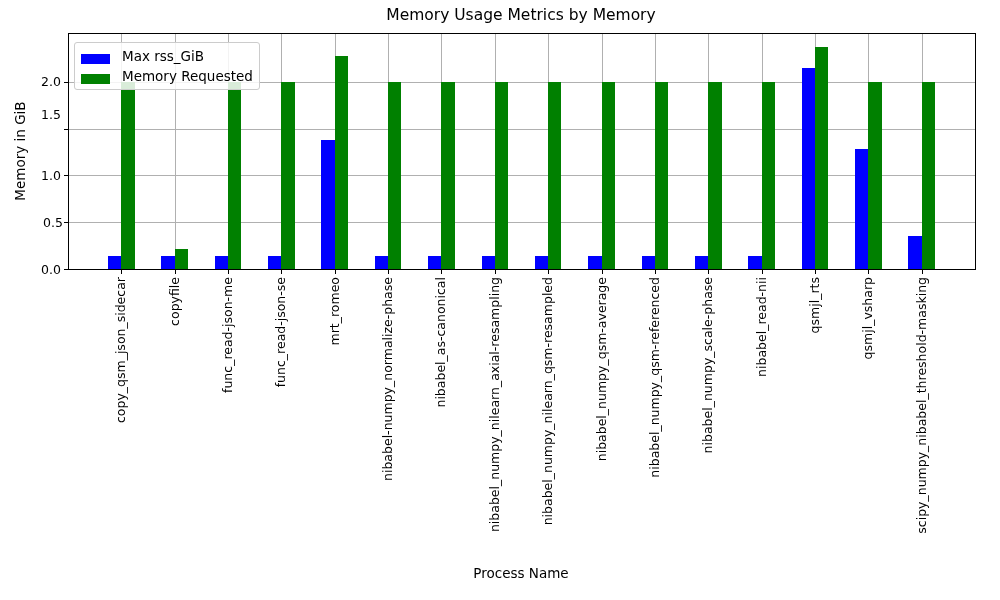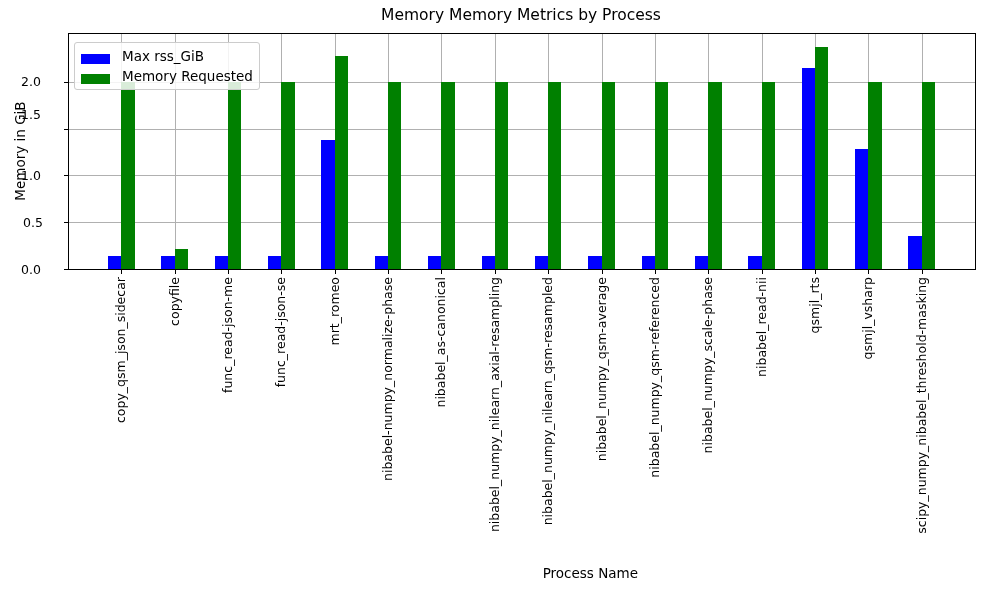--- a/index.html
+++ b/index.html
@@ -2,44 +2,44 @@
 <html><head>
 <meta charset="utf-8">
 <style>
   html,body{margin:0;padding:0;background:#fff;}
   body{width:1000px;height:600px;font-family:"DejaVu Sans",sans-serif;color:#000;overflow:hidden;}
   #figure{position:relative;width:1000px;height:600px;background:#fff;}
   #chart-title{position:absolute;left:221px;top:6px;width:600px;text-align:center;
     font-size:15.5px;color:#000;white-space:nowrap;}
   #y-axis-label{position:absolute;left:-80px;top:143px;width:200px;height:16px;line-height:16px;
     text-align:center;font-size:13.5px;transform:rotate(-90deg);white-space:nowrap;}
-  #x-axis-label{position:absolute;left:438px;top:564px;width:200px;height:18px;line-height:18px;
-    text-align:right;font-size:13.5px;white-space:nowrap;}
+  #x-axis-label{position:absolute;left:421px;top:564px;width:200px;height:18px;line-height:18px;
+    text-align:center;font-size:13.5px;white-space:nowrap;}
   #plot-area{position:absolute;left:68px;top:33px;width:907px;height:236px;}
   .spine{position:absolute;background:#000;}
   .hgrid{position:absolute;left:0;width:907px;height:1px;background:#b0b0b0;}
   .vgrid{position:absolute;top:0;width:1px;height:236px;background:#b0b0b0;}
   .bar{position:absolute;}
   .ytick-mark{position:absolute;width:4px;height:1px;background:#000;}
   .xtick-mark{position:absolute;width:1px;height:4px;background:#000;}
-  .ytick-label{position:absolute;width:40px;height:15px;line-height:15px;text-align:left;
+  .ytick-label{position:absolute;width:40px;height:15px;line-height:15px;text-align:right;
     font-size:12.5px;white-space:nowrap;}
   .xtick-label{position:absolute;width:300px;height:16px;line-height:16px;text-align:right;
     font-size:12.5px;white-space:nowrap;transform-origin:top right;transform:rotate(-90deg);}
   #legend{position:absolute;left:74px;top:42px;width:186px;height:48px;box-sizing:border-box;
     background:rgba(255,255,255,0.85);border:1px solid #cccccc;border-radius:3px;
     display:flex;flex-direction:column;justify-content:space-around;padding:3px 6px;z-index:5;}
   .legend-row{display:flex;align-items:flex-end;gap:12px;font-size:13.5px;white-space:nowrap;}
   .swatch{width:29px;height:10px;display:inline-block;flex:0 0 29px;}
 </style>
 </head>
 <body>
 
 <div id="figure">
-  <div id="chart-title">Memory Memory Metrics by Process</div>
+  <div id="chart-title">Memory Usage Metrics by Memory</div>
   <div id="y-axis-label">Memory in GiB</div>
   <div id="plot-area">
     <div id="grid-layer">
         <div class="hgrid" style="top: 189.175px; background: rgb(176, 176, 176);"></div>
         <div class="hgrid" style="top: 142.349px; background: rgb(176, 176, 176);"></div>
         <div class="hgrid" style="top: 95.5238px; background: rgb(176, 176, 176);"></div>
         <div class="hgrid" style="top: 48.6984px; background: rgb(176, 176, 176);"></div>
         <div class="vgrid" style="left: 53.3529px; background: rgb(176, 176, 176);"></div>
         <div class="vgrid" style="left: 106.706px; background: rgb(176, 176, 176);"></div>
         <div class="vgrid" style="left: 160.059px; background: rgb(176, 176, 176);"></div>

